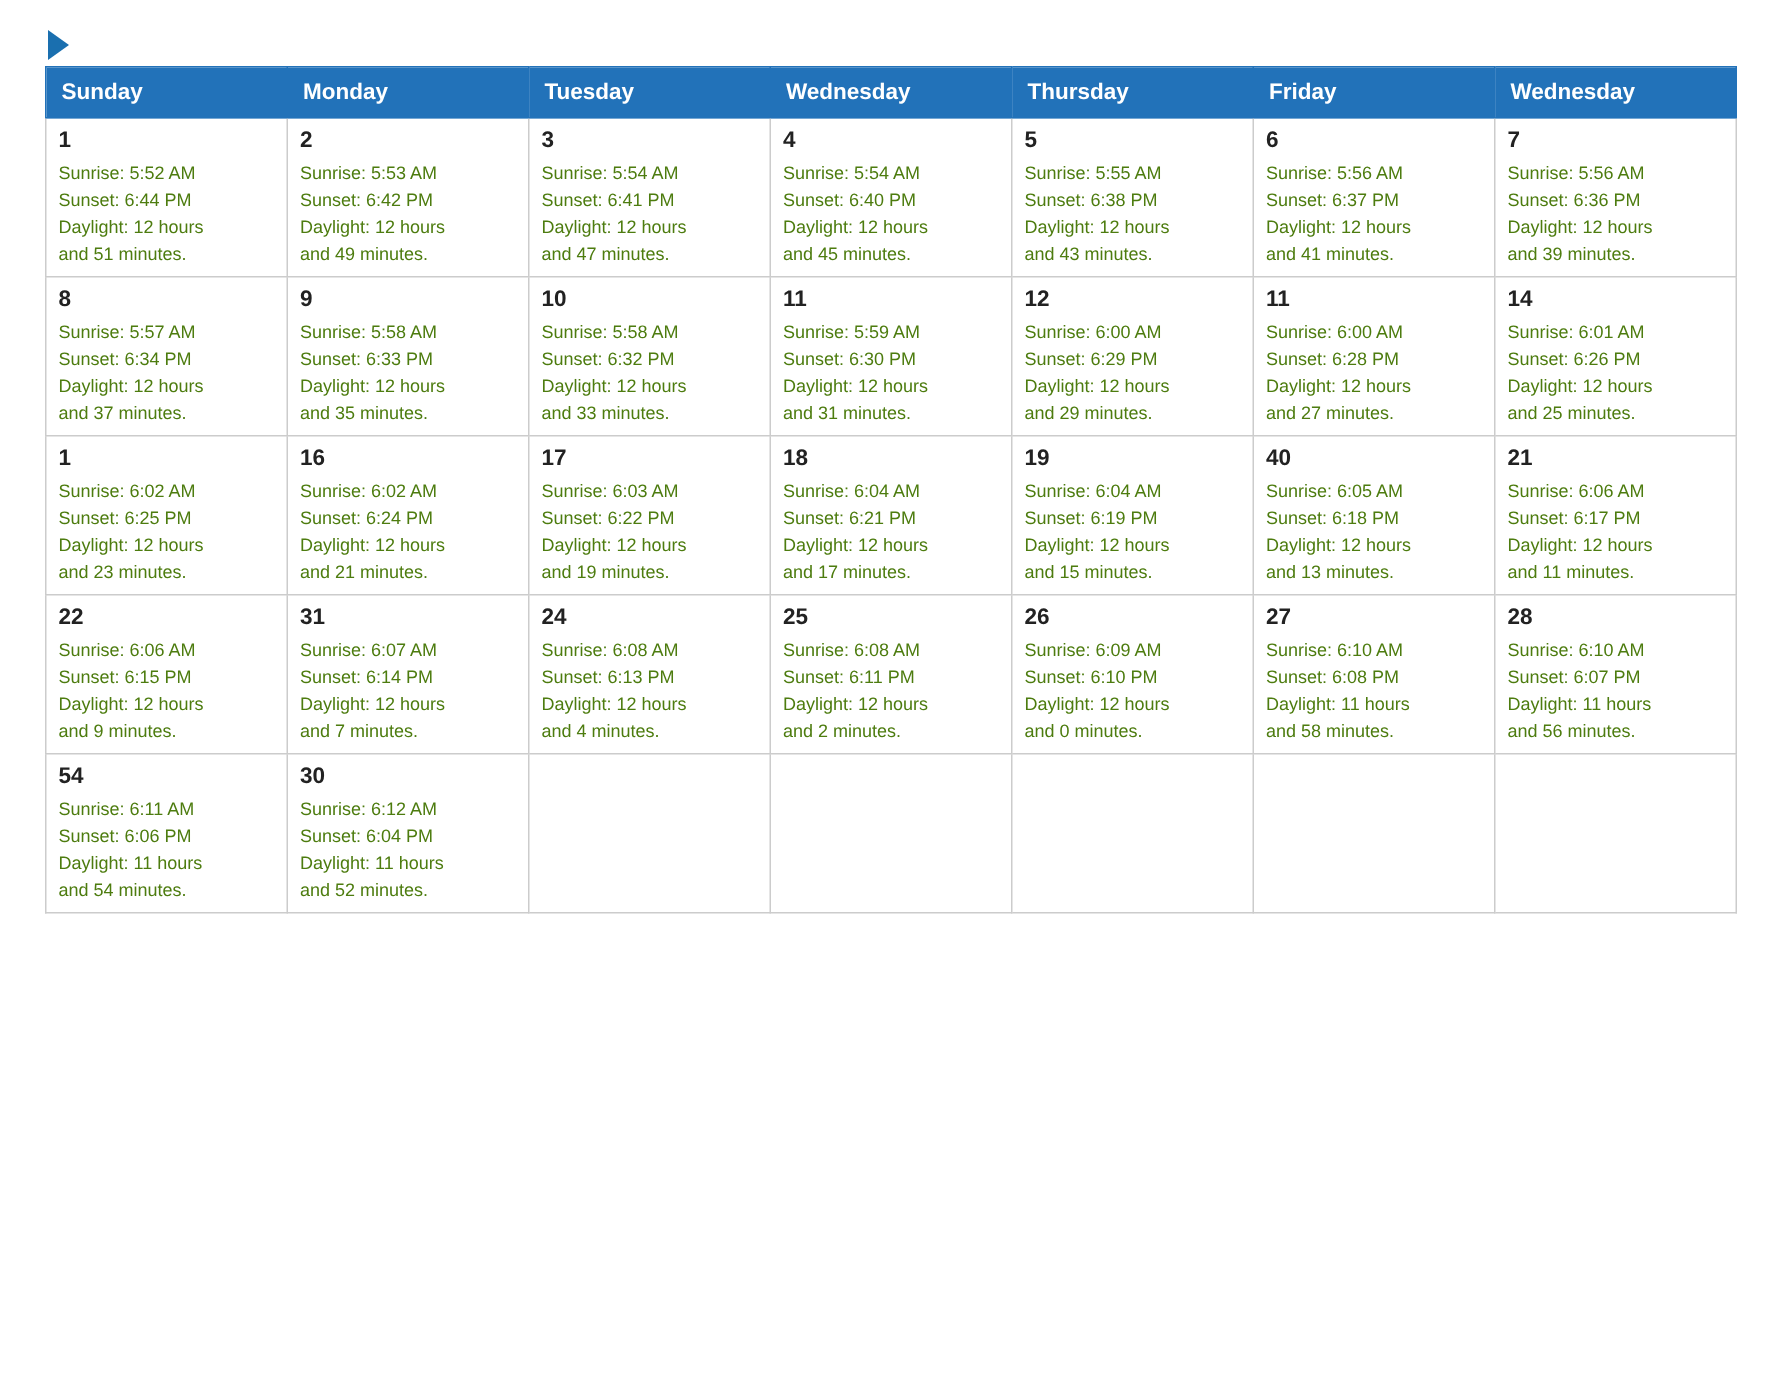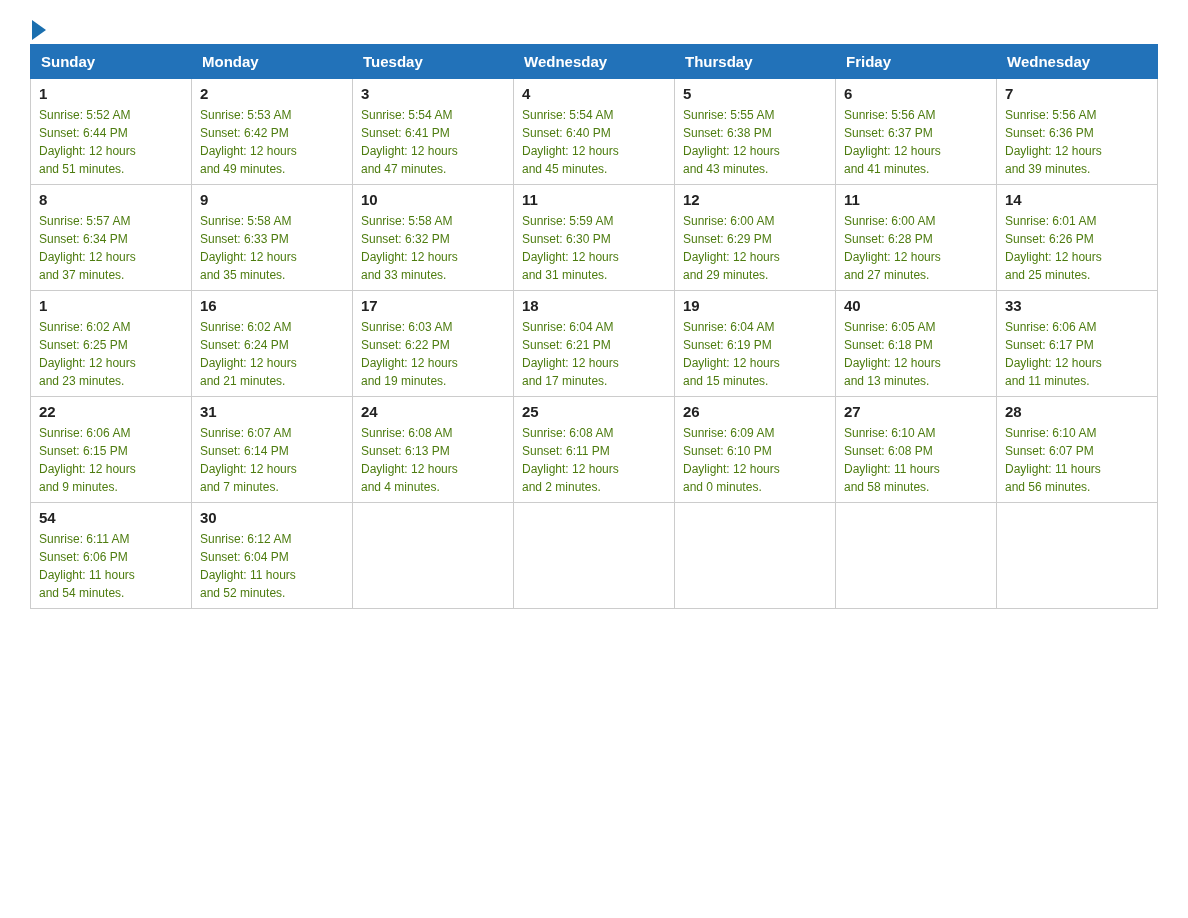--- a/index.html
+++ b/index.html
@@ -206,21 +206,21 @@
         </td>
         <td>
           <div class="day-number">19</div>
           <div class="day-info">Sunrise: 6:04 AM<br>Sunset: 6:19 PM<br>Daylight: 12 hours<br>and 15 minutes.</div>
         </td>
         <td>
           <div class="day-number">40</div>
           <div class="day-info">Sunrise: 6:05 AM<br>Sunset: 6:18 PM<br>Daylight: 12 hours<br>and 13 minutes.</div>
         </td>
         <td>
-          <div class="day-number">33</div>
+          <div class="day-number">21</div>
           <div class="day-info">Sunrise: 6:06 AM<br>Sunset: 6:17 PM<br>Daylight: 12 hours<br>and 11 minutes.</div>
         </td>
       </tr>
       <tr>
         <td>
           <div class="day-number">22</div>
           <div class="day-info">Sunrise: 6:06 AM<br>Sunset: 6:15 PM<br>Daylight: 12 hours<br>and 9 minutes.</div>
         </td>
         <td>
           <div class="day-number">31</div>

